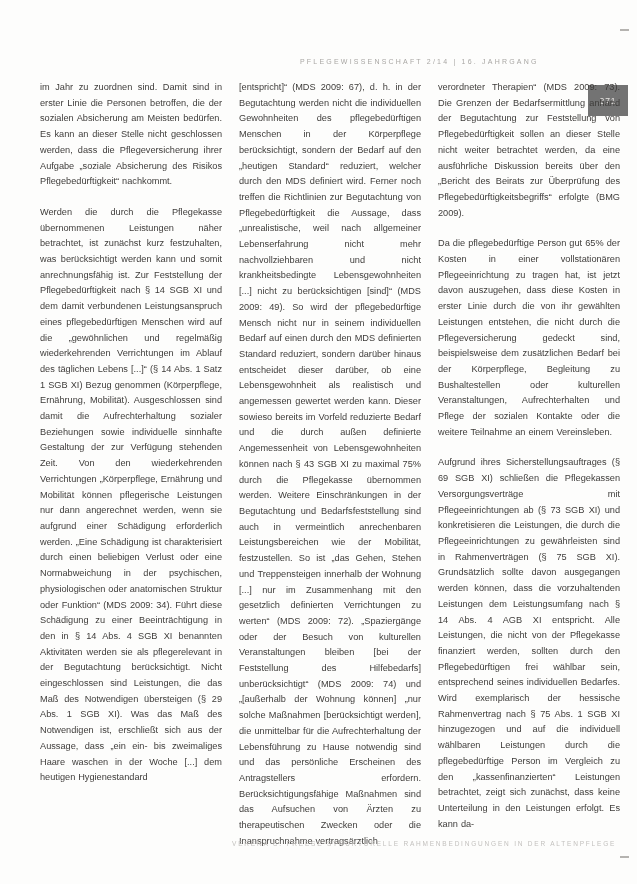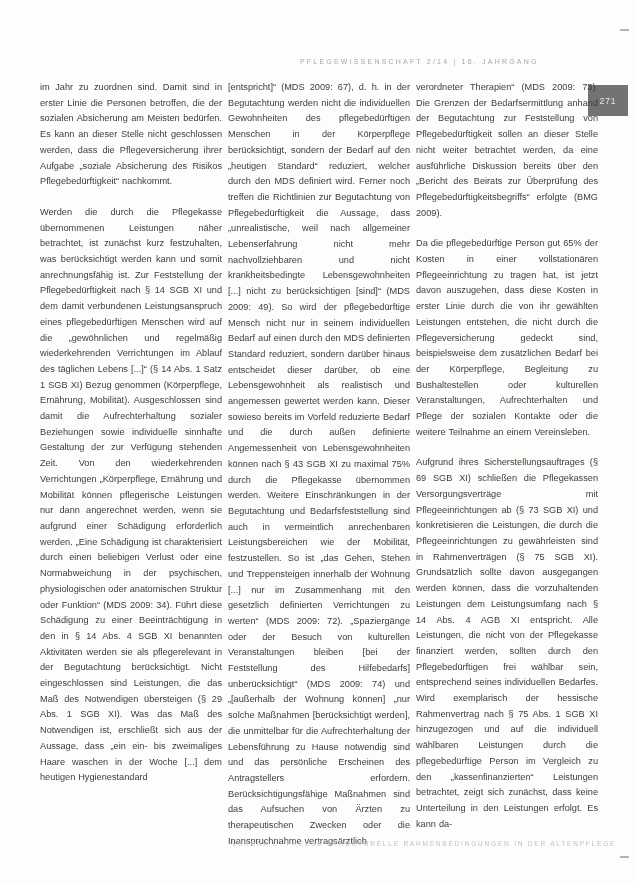--- a/index.html
+++ b/index.html
@@ -30,21 +30,21 @@
     color:#e9e7e4;
     font-size:8.5px;
     letter-spacing:1px;
     display:flex;align-items:center;justify-content:center;
   }
   .columns{
     position:absolute;
     top:80px;left:40px;
     width:562px;height:792px;
     display:flex;
-    gap:6px;
+    gap:17px;
   }
   .col{
     width:182px;
     height:792px;
     overflow:hidden;
     flex:0 0 182px;
   }
   .col p{
     margin:0 0 15px 0;
     font-size:9.2px;

